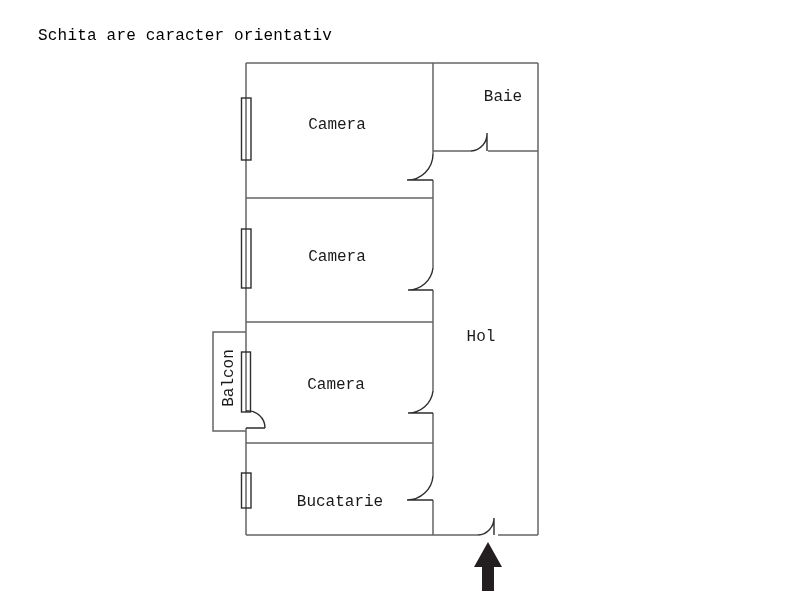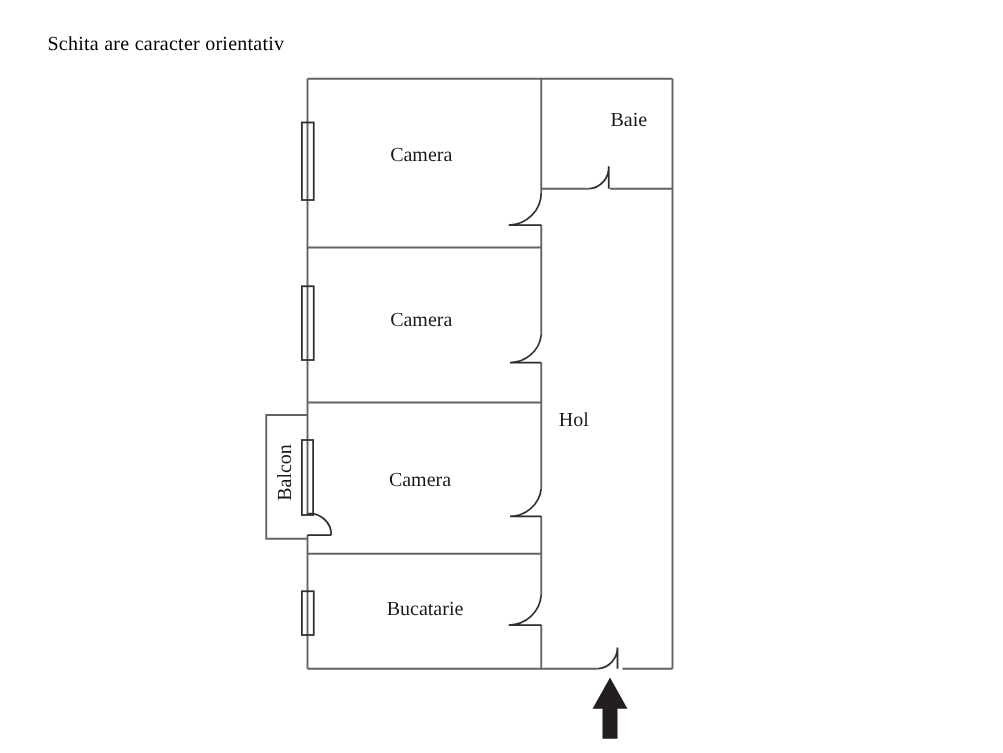--- a/index.html
+++ b/index.html
@@ -7,21 +7,21 @@
     --wall:#636466;
     --detail:#2e2e2e;
     --text:#1a1a1a;
     --arrow:#231f20;
   }
   html,body{margin:0;padding:0;background:#fff;}
   .stage{
     position:relative;
     width:648px;height:602px;
     background:var(--background);
-    font-family:Liberation Serif, serif;
+    font-family:Liberation Mono, monospace;
     overflow:hidden;
   }
   .page-title{
     position:absolute;left:38px;top:27px;
     font-size:16px;line-height:18px;color:#000;
     letter-spacing:0.2px;white-space:nowrap;
   }
   .plan-svg{position:absolute;left:0;top:0;}
   .room-label{
     position:absolute;
@@ -73,16 +73,16 @@
     </g>
 
     <polygon fill="var(--arrow)" points="488,542 502,567 494,567 494,591 482,591 482,567 474,567"></polygon>
   </svg>
 
   <div class="room-label" style="left:337px;top:125px">Camera</div>
   <div class="room-label" style="left:503px;top:97px">Baie</div>
   <div class="room-label" style="left:337px;top:257px">Camera</div>
   <div class="room-label" style="left:336px;top:385px">Camera</div>
   <div class="room-label vertical" style="left:229px;top:378px">Balcon</div>
-  <div class="room-label" style="left:459px;top:337px">Hol</div>
-  <div class="room-label" style="left:340px;top:488px">Bucatarie</div>
+  <div class="room-label" style="left:481px;top:337px">Hol</div>
+  <div class="room-label" style="left:340px;top:502px">Bucatarie</div>
 
 </div>
 
 </body></html>

